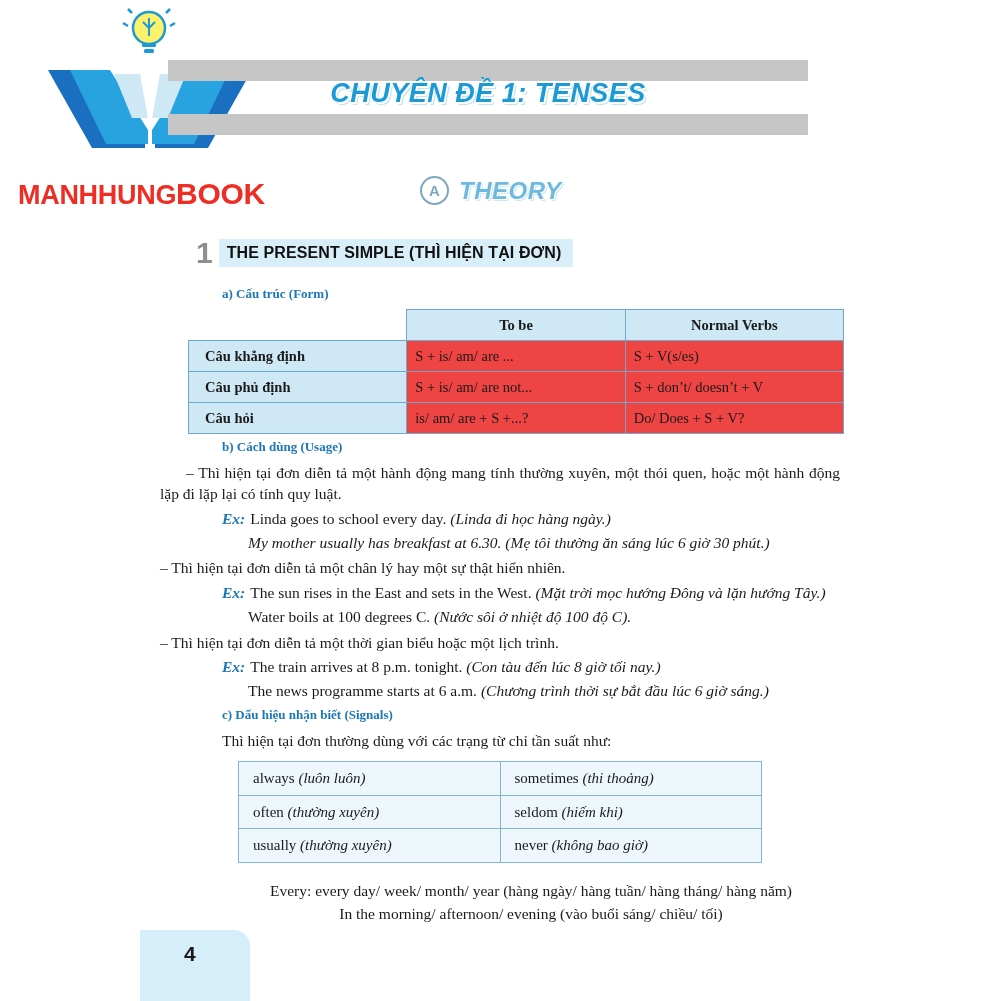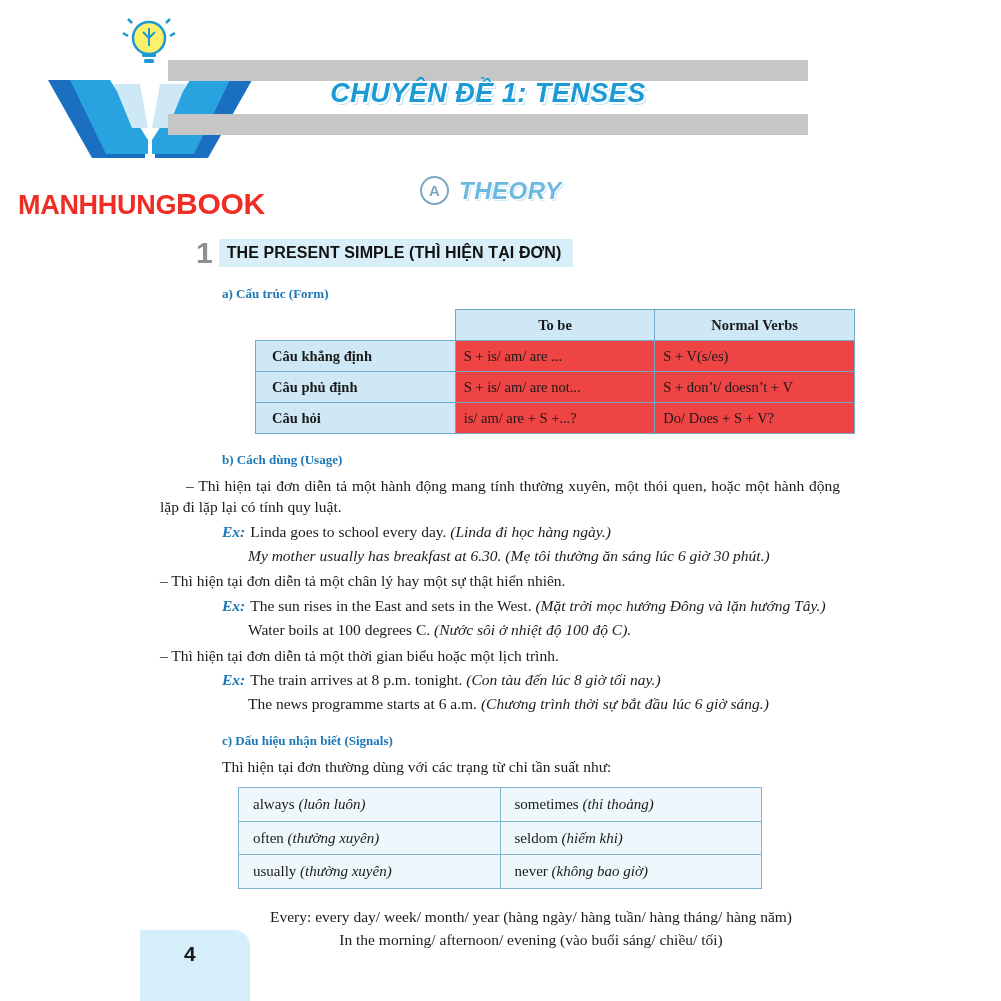--- a/index.html
+++ b/index.html
@@ -13,21 +13,21 @@
     position: relative;
     font-family: "Liberation Serif", serif;
     color: #1a1a1a;
     overflow: hidden;
   }
 
   
   .logo-wrap {
     position: absolute;
     left: 18px;
-    top: 10px;
+    top: 0px;
     width: 280px;
     height: 225px;
   }
   .bulb {
     position: absolute;
     left: 104px;
     top: 6px;
     width: 54px;
     height: 56px;
   }
@@ -141,27 +141,27 @@
     width: 680px;
     font-size: 15.5px;
     line-height: 1.38;
   }
   .sub-head {
     color: #1b77b8;
     font-weight: bold;
     font-size: 13px;
     margin: 0 0 6px 62px;
   }
-  .sub-head.b { margin-top: 17px; }
+  .sub-head.b { margin-top: 4px; }
 
   
   table.form-table {
-    margin-left: 95px;
+    margin-left: 28px;
     border-collapse: collapse;
-    width: 600px;
+    width: 656px;
     font-size: 14.5px;
   }
   table.form-table td, table.form-table th {
     border: 1px solid #6fa8c8;
     padding: 5px 8px;
     height: 18px;
   }
   table.form-table .corner {
     border: none;
     background: #ffffff;

